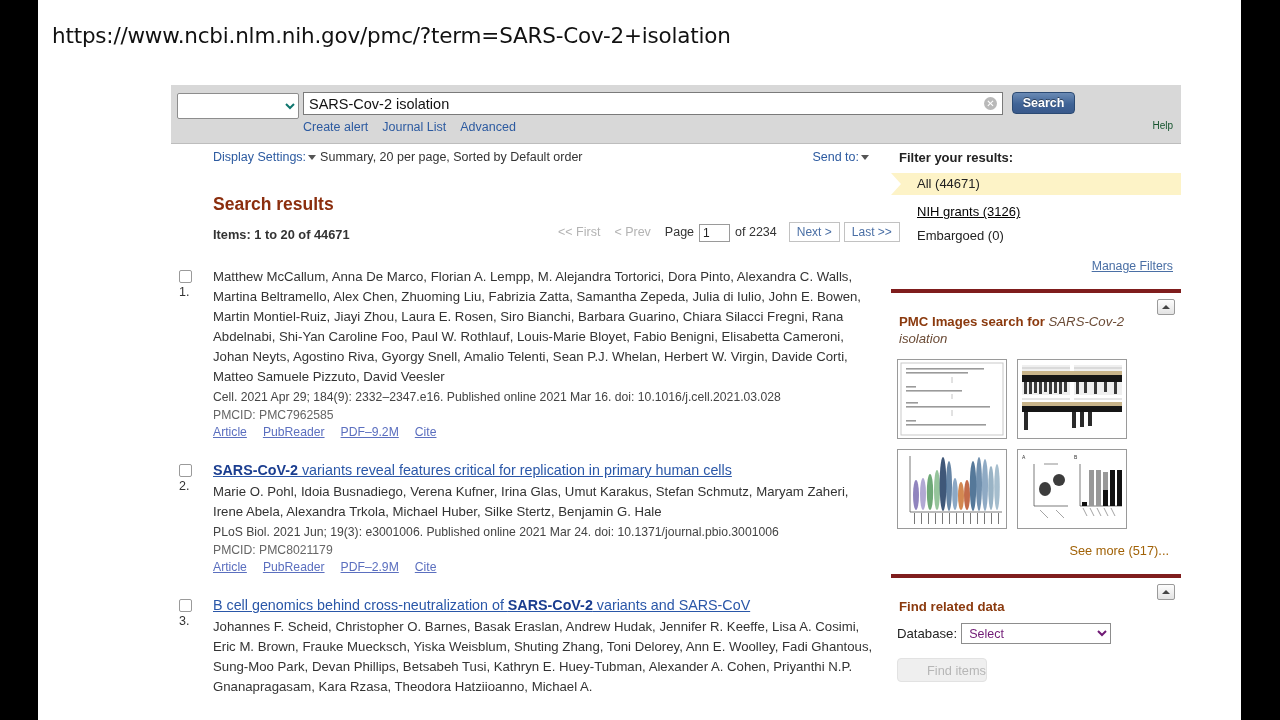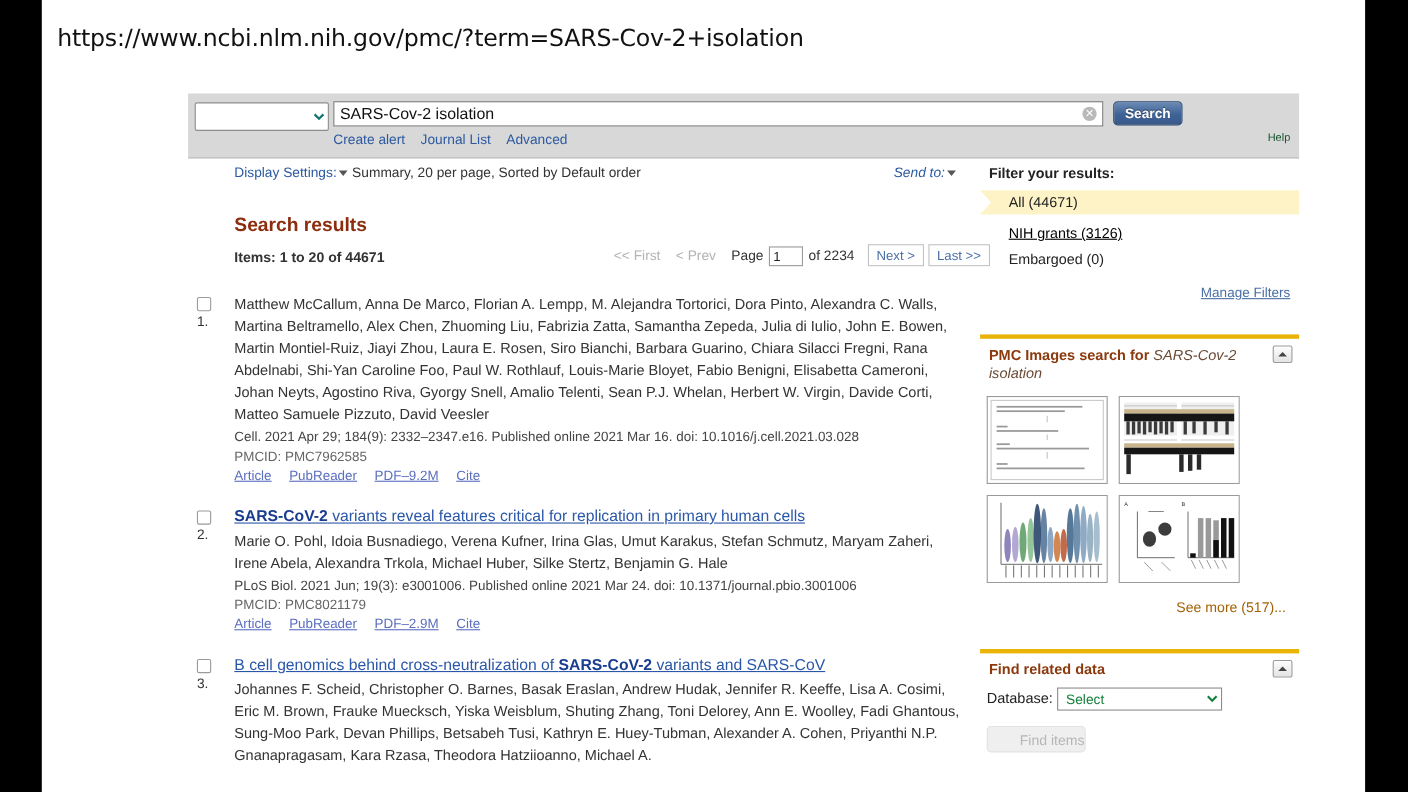--- a/index.html
+++ b/index.html
@@ -160,21 +160,20 @@
     border-top: 5px solid #555;
     margin: 0 4px 1px 2px;
     vertical-align: middle;
   }
   .disp-summary { color: #333; }
   .send-to {
     position: absolute;
     right: 8px; top: 0;
     color: #2c5aa0;
     font-size: 12.5px;
-    font-style: italic;
   }
 
   .results-title {
     margin: 22px 0 0 42px;
     font-size: 17.5px;
     font-weight: bold;
     color: #8b2e0e;
     font-family: "Liberation Sans", sans-serif;
   }
   .items-row {
@@ -318,23 +317,23 @@
     margin: 16px 8px 0 0;
     font-size: 12.3px;
   }
   .manage-filters a {
     color: #4a6fa5;
     text-decoration: underline;
     cursor: pointer;
   }
 
   .panel {
-    margin-top: 31px;
-    border-top: 4px solid #eab308;
-    padding-top: 6px;
+    margin-top: 16px;
+    border-top: 4px solid #7f1d1d;
+    padding-top: 20px;
     position: relative;
   }
   .panel-head {
     font-size: 13.2px;
     font-weight: bold;
     color: #8b3a0e;
     padding: 0 30px 0 8px;
     line-height: 17px;
   }
   .panel-head i {
@@ -389,21 +388,21 @@
     color: #222;
   }
   .db-row select {
     width: 150px; height: 21px;
     font-size: 12.5px;
     font-family: "Liberation Sans", sans-serif;
     border: 1px solid #8d8d8d;
     background: #fff;
     margin-left: 4px;
     padding-left: 3px;
-    color: #15803d;
+    color: #701a75;
   }
   .find-items {
     margin: 14px 0 0 6px;
     width: 90px; height: 24px;
     background: #efefef;
     border: 1px solid #e2e2e2;
     border-radius: 4px;
     color: #b6b6b6;
     font-size: 12.8px;
     text-align: right;

